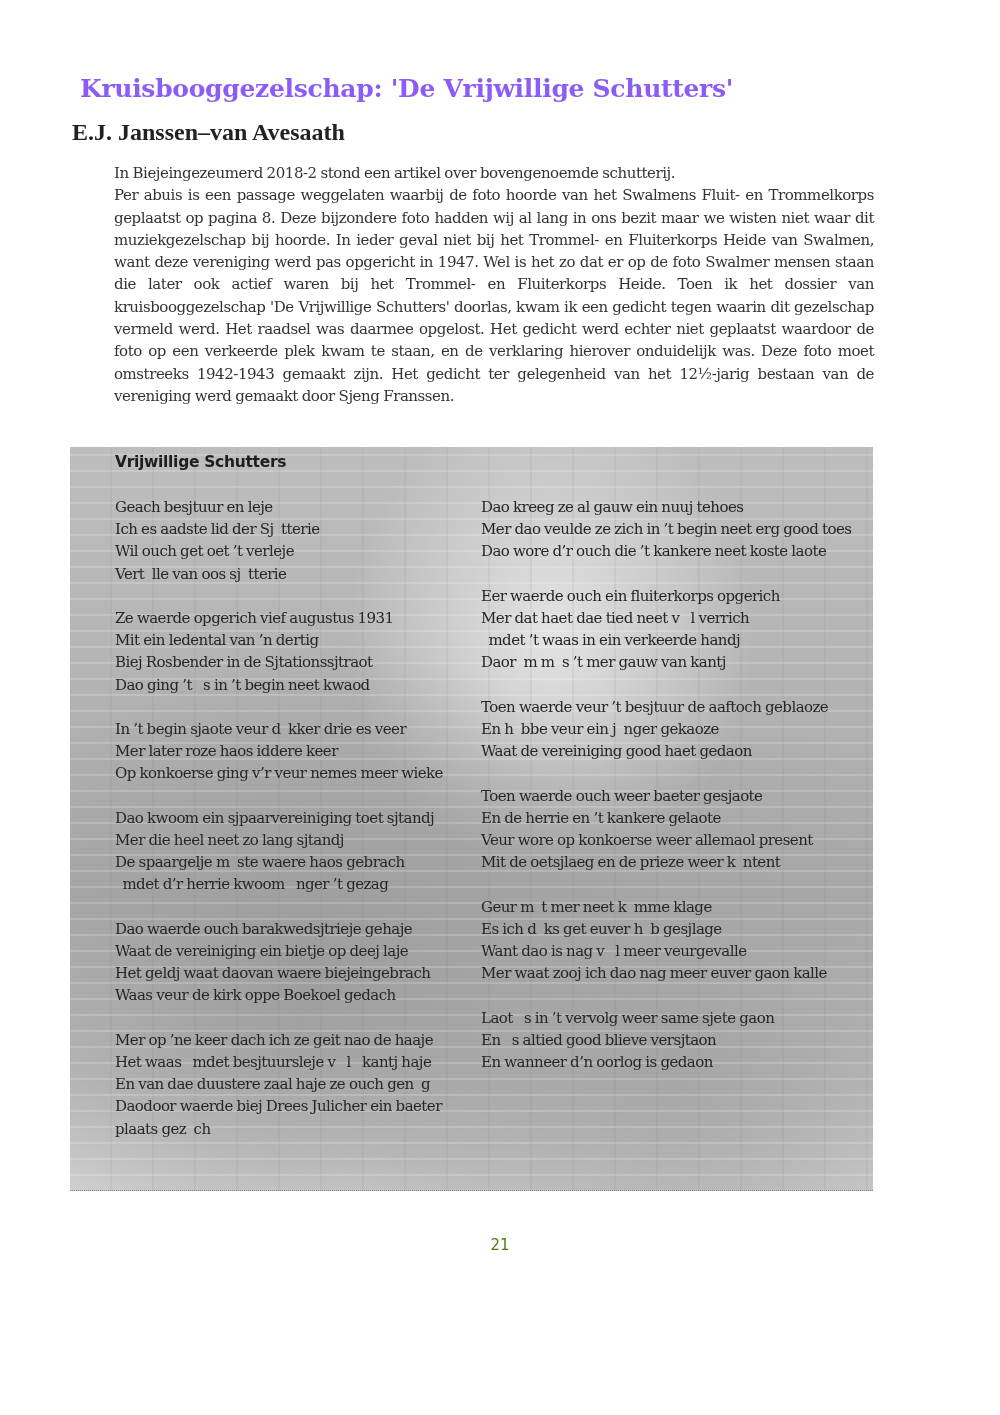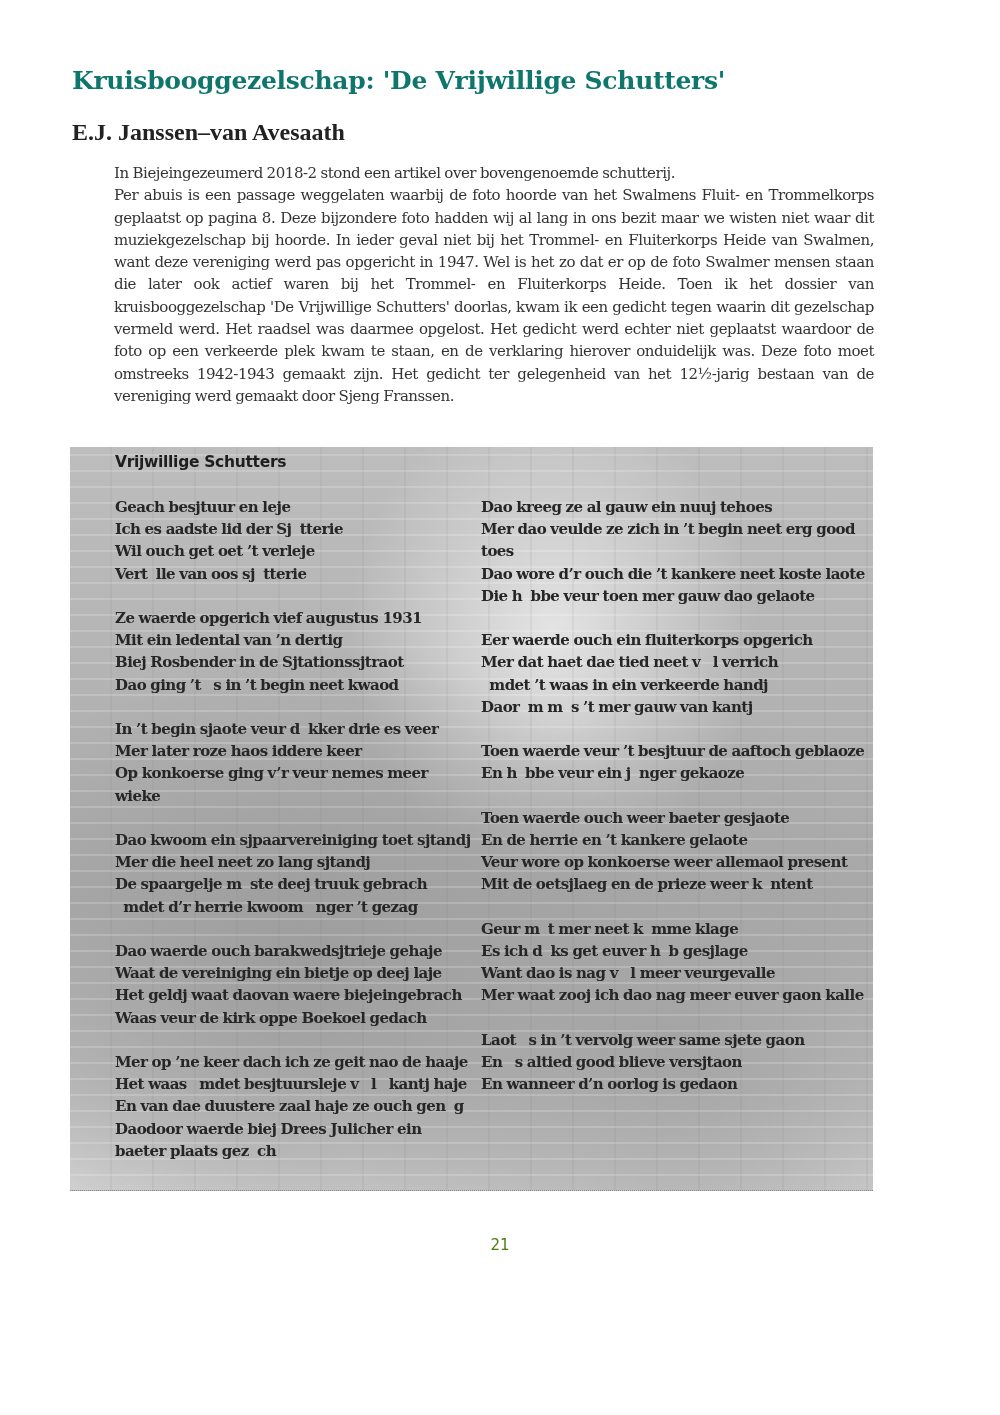--- a/index.html
+++ b/index.html
@@ -1,20 +1,20 @@
 <!DOCTYPE html>
 <html><head>
   <meta charset="utf-8">
   <style>
     html, body { margin: 0; padding: 0; background: #ffffff; }
     body { width: 1000px; height: 1415px; position: relative; overflow: hidden; color: #2a2a2a; }
     .title {
       position: absolute; left: 72px; top: 66px;
       font-family: "DejaVu Serif", serif; font-weight: bold; font-size: 25px;
-      letter-spacing: -0.3px; color: #0f766e; margin: 0;
+      letter-spacing: -0.3px; color: #8b5cf6; margin: 8px;
     }
     .author {
       position: absolute; left: 72px; top: 119px;
       font-family: "Liberation Serif", serif; font-weight: bold; font-size: 24px; color: #222;
     }
     .intro {
       position: absolute; left: 114px; top: 162px; width: 760px;
       font-family: "DejaVu Serif", serif; font-size: 15px; line-height: 22.3px;
       color: #333; text-align: justify; letter-spacing: -0.45px; word-spacing: -0.5px;
     }
@@ -31,21 +31,21 @@
       border-bottom: 1px dotted #888;
     }
     .poem-title {
       position: absolute; left: 115px; top: 453px;
       font-family: "DejaVu Sans", sans-serif; font-weight: bold; font-size: 15.5px; color: #1e1e1e;
       letter-spacing: -0.3px;
     }
     .col {
       position: absolute; top: 496px;
       font-family: "DejaVu Serif", serif; font-size: 15px; line-height: 22.2px; color: #262626;
-      letter-spacing: -0.55px; word-spacing: -0.5px; font-weight: bold;
+      letter-spacing: -0.55px; word-spacing: -0.5px;
     }
     .col.left { left: 115px; width: 360px; }
     .col.right { left: 481px; width: 394px; }
     .stanza { margin: 0 0 22.2px 0; }
     .line { display: block; white-space: pre-wrap; }
     .page-number {
       position: absolute; left: 0; width: 100%; top: 1236px; text-align: center;
       font-family: "DejaVu Sans", sans-serif; font-size: 15px; color: #4d7c0f;
     }
   </style>
@@ -78,52 +78,52 @@
       <span class="line">Dao ging ’t   s in ’t begin neet kwaod</span>
     </div>
     <div class="stanza">
       <span class="line">In ’t begin sjaote veur d  kker drie es veer</span>
       <span class="line">Mer later roze haos iddere keer</span>
       <span class="line">Op konkoerse ging v’r veur nemes meer wieke</span>
     </div>
     <div class="stanza">
       <span class="line">Dao kwoom ein sjpaarvereiniging toet sjtandj</span>
       <span class="line">Mer die heel neet zo lang sjtandj</span>
-      <span class="line">De spaargelje m  ste deej truuk gebrach</span>
+      <span class="line">De spaargelje m  ste waere haos gebrach</span>
       <span class="line">  mdet d’r herrie kwoom   nger ’t gezag</span>
     </div>
     <div class="stanza">
       <span class="line">Dao waerde ouch barakwedsjtrieje gehaje</span>
       <span class="line">Waat de vereiniging ein bietje op deej laje</span>
       <span class="line">Het geldj waat daovan waere biejeingebrach</span>
       <span class="line">Waas veur de kirk oppe Boekoel gedach</span>
     </div>
     <div class="stanza">
       <span class="line">Mer op ’ne keer dach ich ze geit nao de haaje</span>
       <span class="line">Het waas   mdet besjtuursleje v   l   kantj haje</span>
       <span class="line">En van dae duustere zaal haje ze ouch gen  g</span>
       <span class="line">Daodoor waerde biej Drees Julicher ein baeter plaats gez  ch</span>
     </div>
   </div>
 <div class="col right">
     <div class="stanza">
       <span class="line">Dao kreeg ze al gauw ein nuuj tehoes</span>
       <span class="line">Mer dao veulde ze zich in ’t begin neet erg good toes</span>
       <span class="line">Dao wore d’r ouch die ’t kankere neet koste laote</span>
-      <span class="line">Die h  bbe veur toen mer gauw dao gelaote</span>
     </div>
     <div class="stanza">
       <span class="line">Eer waerde ouch ein fluiterkorps opgerich</span>
       <span class="line">Mer dat haet dae tied neet v   l verrich</span>
       <span class="line">  mdet ’t waas in ein verkeerde handj</span>
       <span class="line">Daor  m m  s ’t mer gauw van kantj</span>
     </div>
     <div class="stanza">
       <span class="line">Toen waerde veur ’t besjtuur de aaftoch geblaoze</span>
       <span class="line">En h  bbe veur ein j  nger gekaoze</span>
+      <span class="line">Waat de vereiniging good haet gedaon</span>
     </div>
     <div class="stanza">
       <span class="line">Toen waerde ouch weer baeter gesjaote</span>
       <span class="line">En de herrie en ’t kankere gelaote</span>
       <span class="line">Veur wore op konkoerse weer allemaol present</span>
       <span class="line">Mit de oetsjlaeg en de prieze weer k  ntent</span>
     </div>
     <div class="stanza">
       <span class="line">Geur m  t mer neet k  mme klage</span>
       <span class="line">Es ich d  ks get euver h  b gesjlage</span>

